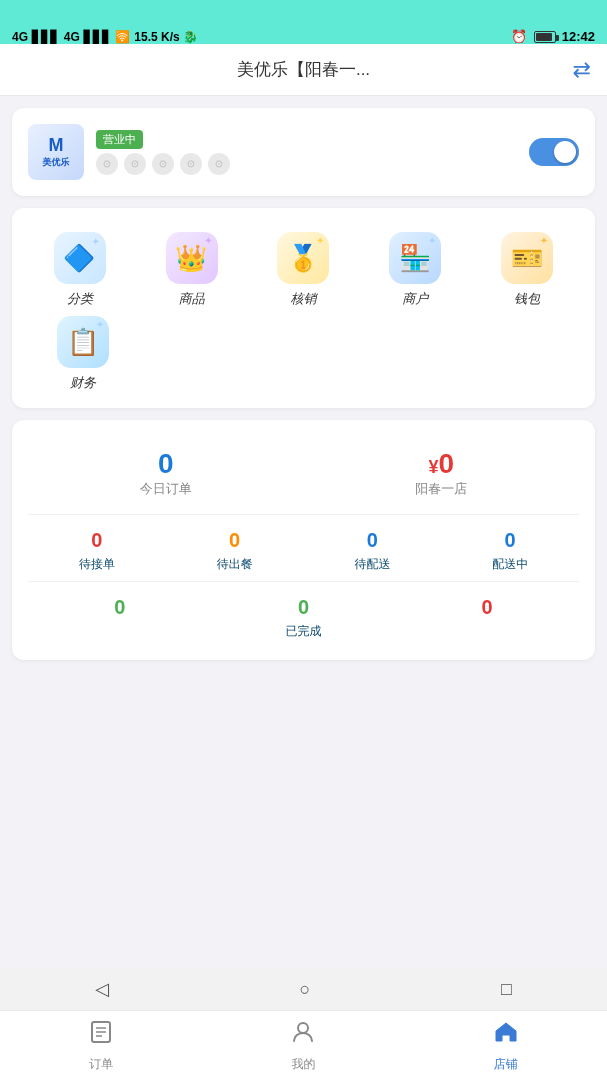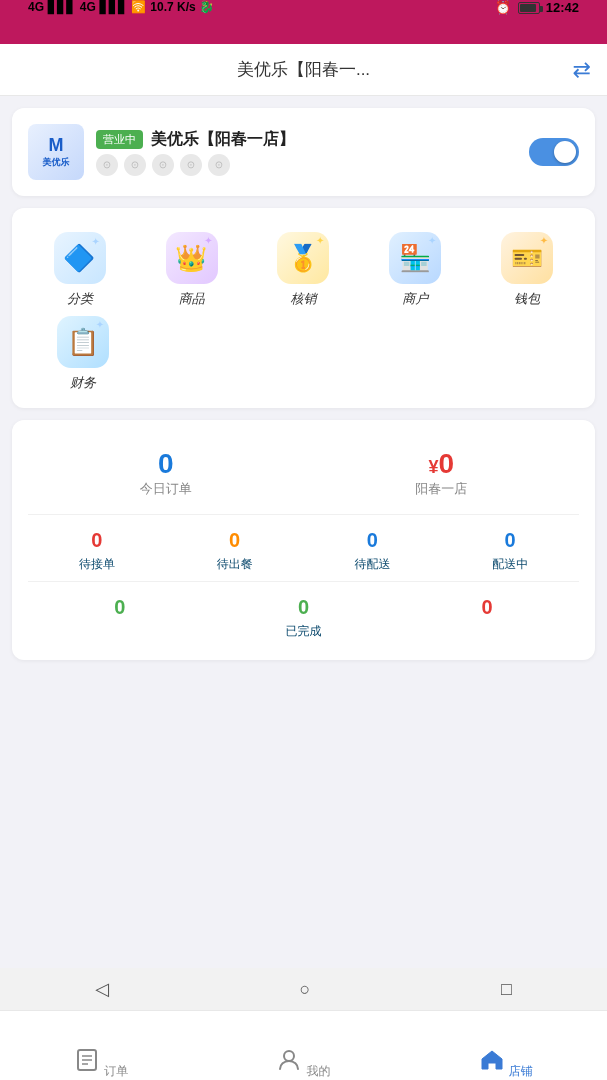--- a/index.html
+++ b/index.html
@@ -7,26 +7,26 @@
       width: 607px;
       min-height: 1080px;
       background: #f2f2f7;
       font-family: -apple-system, "PingFang SC", "Helvetica Neue", Arial, sans-serif;
       position: relative;
       overflow-x: hidden;
     }
 
     
     .status-bar {
-      background: #be185d;
+      background: #5eead4;
       height: 44px;
       display: flex;
-      align-items: flex-start;
+      align-items: flex-end;
       justify-content: space-between;
-      padding: 0 28px;
+      padding: 0 12px;
       font-size: 13px;
       font-weight: 600;
     }
     .status-left { display: flex; align-items: center; gap: 4px; font-size: 12px; }
     .status-right { display: flex; align-items: center; gap: 6px; font-size: 13px; }
     .battery-icon {
       width: 22px; height: 12px; border: 1.5px solid #333; border-radius: 2px;
       position: relative; display: inline-block;
     }
     .battery-icon::after {
@@ -222,22 +222,22 @@
     .bottom-nav {
       position: fixed;
       bottom: 0; left: 0; width: 607px;
       background: #fff;
       border-top: 1px solid #e8e8e8;
       display: flex;
       height: 70px;
       align-items: center;
     }
     .nav-item {
-      flex: 1; display: flex; flex-direction: row;
-      align-items: flex-end; justify-content: center; gap: 4px;
+      flex: 1; display: flex; flex-direction: column;
+      align-items: center; justify-content: center; gap: 4px;
       cursor: pointer; height: 100%;
     }
     .nav-icon { font-size: 26px; }
     .nav-label { font-size: 12px; color: #888; }
     .nav-label.active { color: #3a7bd5; }
     .nav-icon.active { color: #3a7bd5; }
     .gesture-bar {
       position: fixed;
       bottom: 70px; left: 0; width: 607px;
       background: #f2f2f2;
@@ -252,21 +252,21 @@
 </head>
 <body>
 
 <div class="status-bar">
   <div class="status-left">
     <span>4G</span>
     <span>▋▋▋</span>
     <span>4G</span>
     <span>▋▋▋</span>
     <span>🛜</span>
-    <span>10.7 K/s</span>
+    <span>15.5 K/s</span>
     <span>🐉</span>
   </div>
   <div class="status-right">
     <span>⏰</span>
     <div class="battery-icon">
       <div class="battery-fill"></div>
     </div>
     <span>12:42</span>
   </div>
 </div>
@@ -280,21 +280,20 @@
 
   <div class="card">
     <div class="store-info">
       <div class="store-logo">
         <span class="m-letter">M</span>
         <span class="brand-text">美优乐</span>
       </div>
       <div class="store-details">
         <div class="store-name-row">
           <span class="status-badge">营业中</span>
-          <span class="store-name">美优乐【阳春一店】</span>
         </div>
         <div class="store-dots">
           <div class="dot">
               <span style="font-size:10px;color:#bbb">⊙</span>
             </div>
           <div class="dot">
               <span style="font-size:10px;color:#bbb">⊙</span>
             </div>
           <div class="dot">
               <span style="font-size:10px;color:#bbb">⊙</span>

